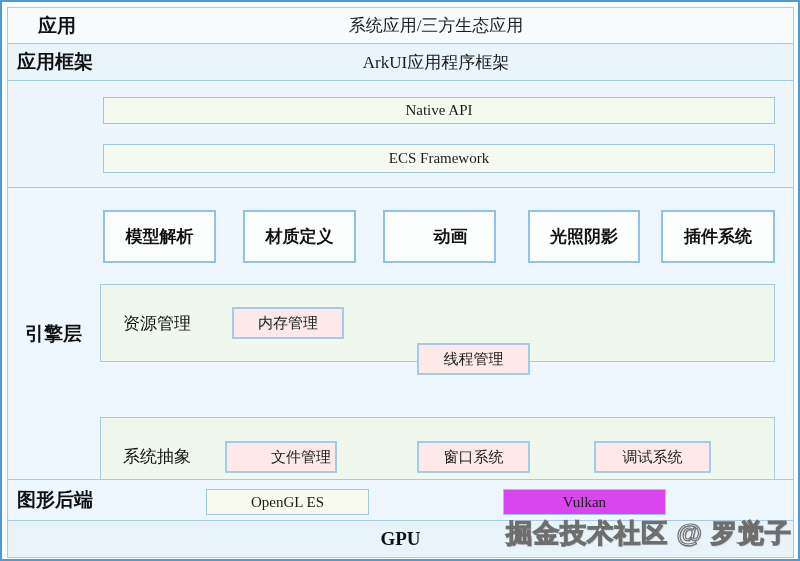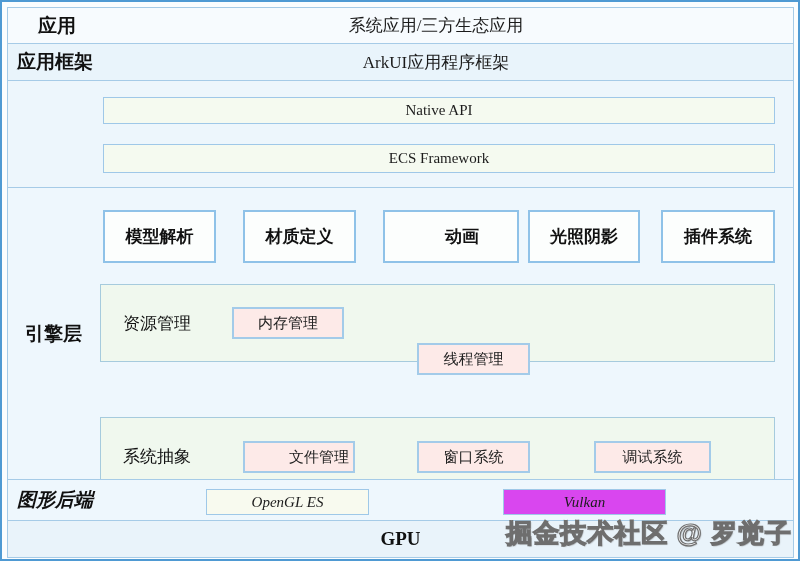--- a/index.html
+++ b/index.html
@@ -9,21 +9,21 @@
     background:#fbfdfe;border:2px solid #4f9ad3;overflow:hidden;
   }
   .row{
     position:absolute;left:5px;width:787px;box-sizing:border-box;
     border:1.5px solid #a6cbe7;
   }
   .row-app{top:5px;height:37px;background:#f7fbfe;}
   .row-framework{top:41px;height:38px;background:#e9f4fb;}
   .row-interface{top:78px;height:108px;background:#edf6fc;}
   .row-engine{top:185px;height:293px;background:#eef7fd;}
-  .row-backend{top:477px;height:42px;background:#eef7fd;font-style:italic;}
+  .row-backend{top:477px;height:42px;background:#eef7fd;}
   .row-gpu{top:518px;height:38px;background:#e9f3fa;}
   .layer-label{
     position:absolute;top:0;bottom:0;display:flex;align-items:center;
     font-weight:bold;font-size:19px;color:#111;white-space:nowrap;
   }
   .center-text{
     position:absolute;left:75px;right:4px;top:0;bottom:0;
     display:flex;align-items:center;justify-content:center;
     font-size:17px;color:#1b1b1b;font-family:"Liberation Serif",serif;
   }
@@ -81,33 +81,33 @@
   <div class="row row-interface">
     <div class="gbox" style="left:95px;width:672px;top:16px;height:27px;">Native API</div>
     <div class="gbox" style="left:95px;width:672px;top:63px;height:29px;">ECS Framework</div>
   </div>
 
   <div class="row row-engine">
     <div class="layer-label" style="left:17px;">引擎层</div>
 
     <div class="fbox" style="left:95px;width:113px;top:22px;height:53px;">模型解析</div>
     <div class="fbox" style="left:235px;width:113px;top:22px;height:53px;">材质定义</div>
-    <div class="fbox" style="left:375px;width:136px;top:22px;height:53px;padding-left:22px;">动画</div>
+    <div class="fbox" style="left:375px;width:113px;top:22px;height:53px;padding-left:22px;">动画</div>
     <div class="fbox" style="left:520px;width:112px;top:22px;height:53px;">光照阴影</div>
     <div class="fbox" style="left:653px;width:114px;top:22px;height:53px;">插件系统</div>
 
     <div class="group" style="top:96px;">
       <div class="group-label">资源管理</div>
       <div class="pbox" style="left:131px;width:112px;top:22px;height:32px;">内存管理</div>
       <div class="pbox" style="left:316px;width:113px;top:22px;height:32px;margin-top:36px;">线程管理</div>
     </div>
 
     <div class="group" style="top:201px;margin-top:28px;">
       <div class="group-label">系统抽象</div>
-      <div class="pbox" style="left:142px;width:112px;top:23px;height:32px;padding-left:40px;">文件管理</div>
+      <div class="pbox" style="left:124px;width:112px;top:23px;height:32px;padding-left:40px;">文件管理</div>
       <div class="pbox" style="left:316px;width:113px;top:23px;height:32px;">窗口系统</div>
       <div class="pbox" style="left:493px;width:117px;top:23px;height:32px;">调试系统</div>
     </div>
   </div>
 
   <div class="row row-backend">
     <div class="layer-label" style="left:9px;">图形后端</div>
     <div class="gbox" style="left:198px;width:163px;top:9px;height:26px;background:#f8faef;">OpenGL ES</div>
     <div class="gbox" style="left:495px;width:163px;top:9px;height:26px;background:#d946ef;">Vulkan</div>
   </div>

